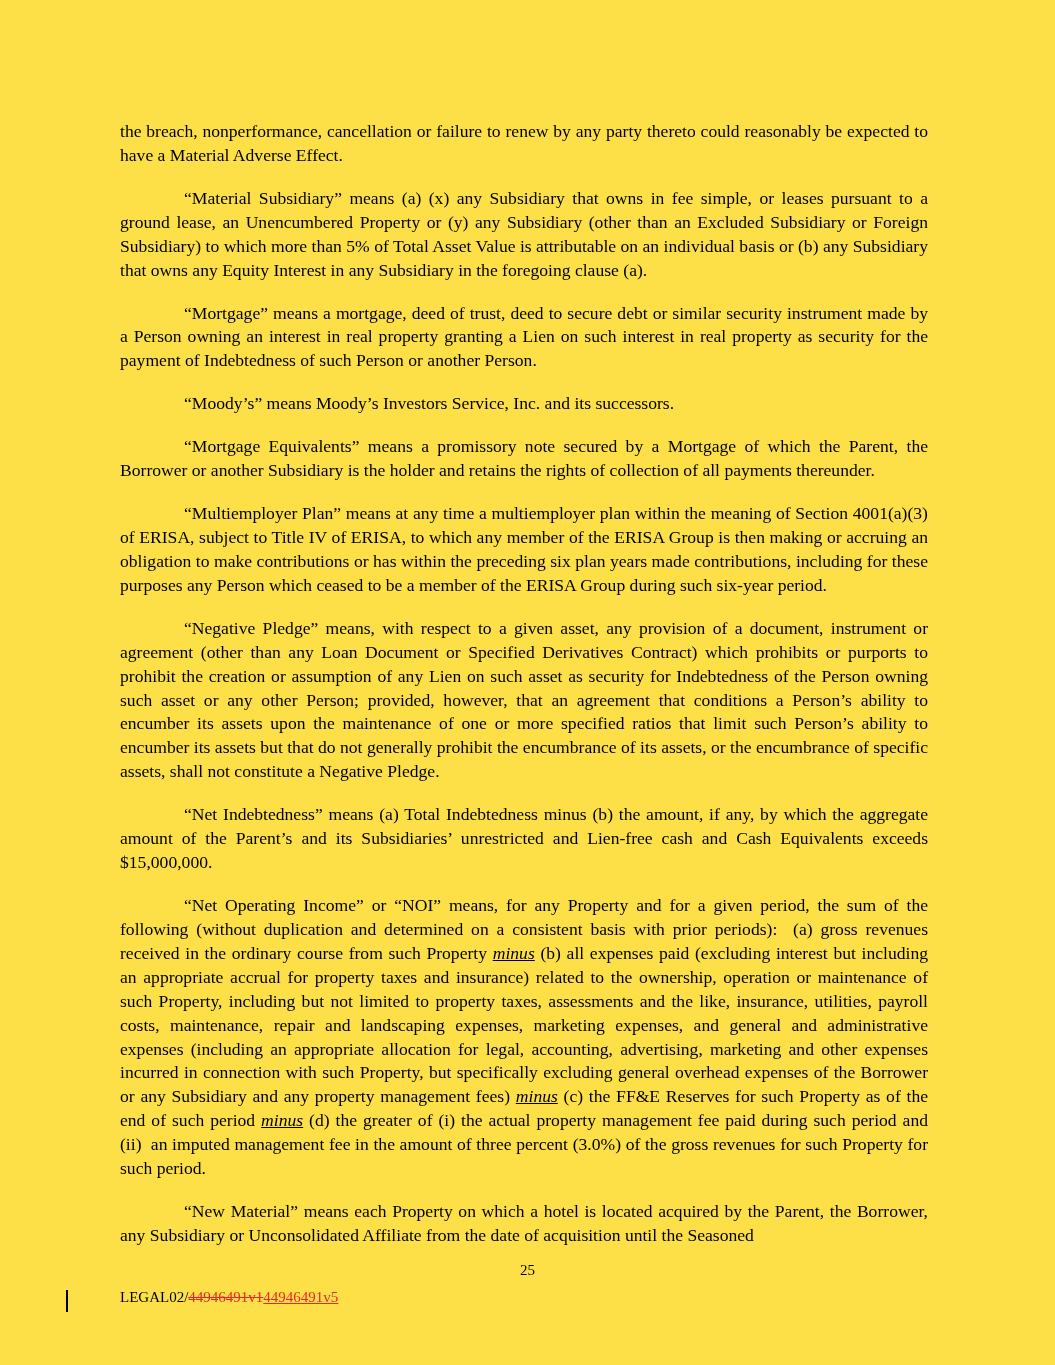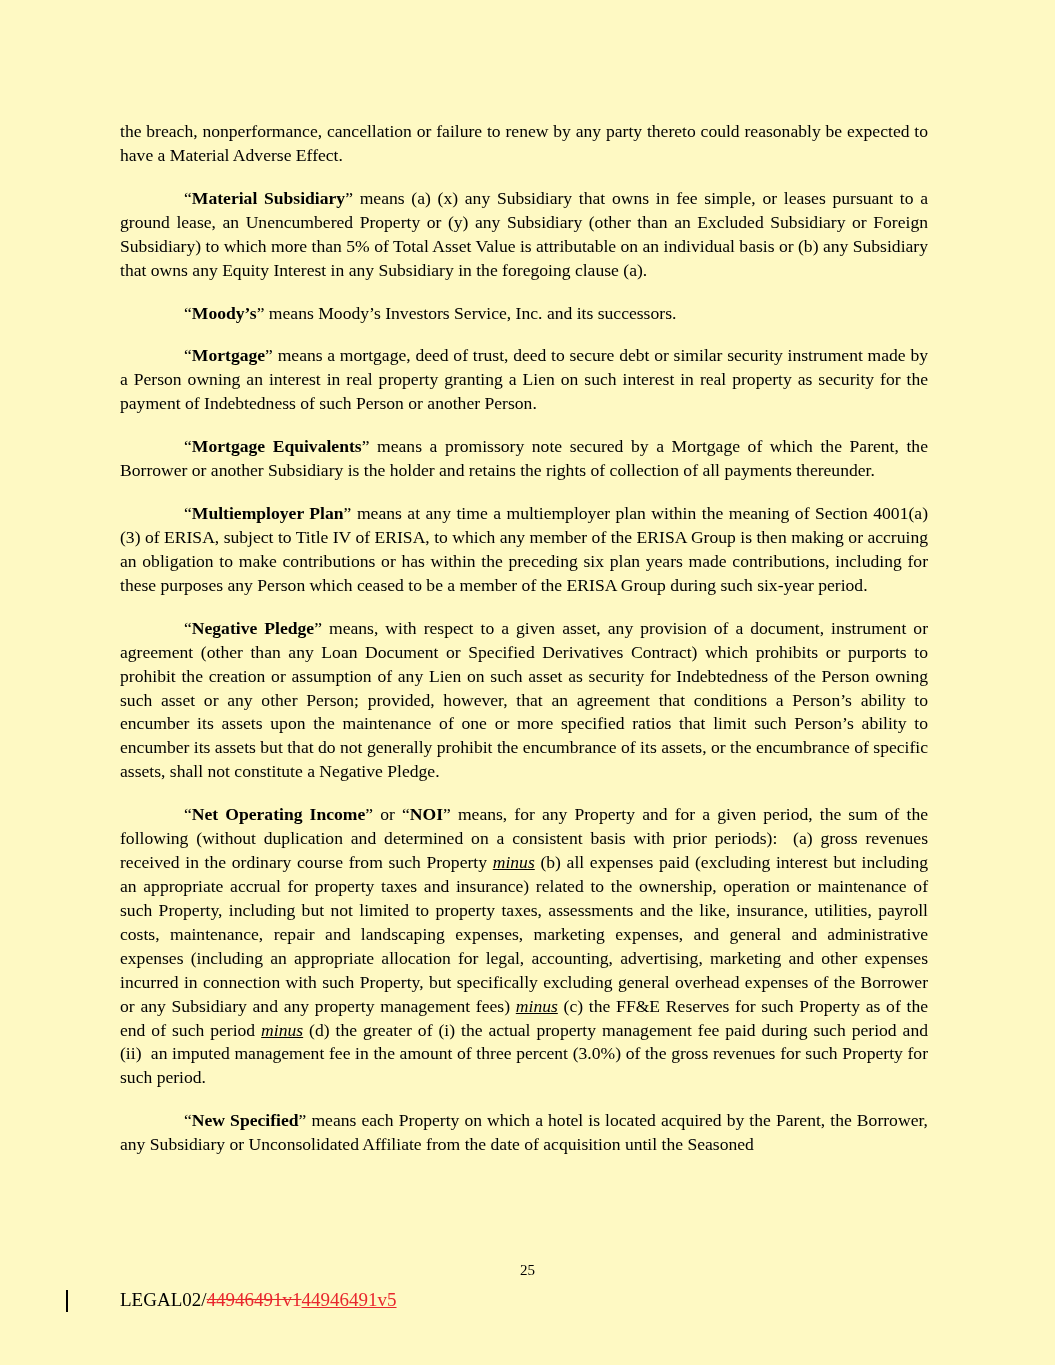--- a/index.html
+++ b/index.html
@@ -4,21 +4,21 @@
 <style>
   html, body {
     margin: 0;
     padding: 0;
     background: #ffffff;
   }
   .page {
     position: relative;
     width: 1055px;
     height: 1365px;
-    background: #fef9c3;
+    background: #fde047;
     font-family: "Liberation Serif", "DejaVu Serif", serif;
     color: #000000;
     box-sizing: border-box;
   }
   .body-area {
     position: absolute;
     left: 120px;
     top: 120px;
     width: 808px;
   }
@@ -30,21 +30,21 @@
     text-justify: inter-word;
     hyphens: none;
   }
   p.para.indent {
     text-indent: 64px;
   }
   p.para:last-child {
     margin-bottom: 0;
   }
   b.term {
-    font-weight: bold;
+    font-weight: normal;
   }
   u.ul {
     text-decoration: underline;
     font-style: italic;
   }
   .footer {
     position: absolute;
     left: 0;
     top: 1262px;
     width: 938px;
@@ -64,21 +64,21 @@
     left: 66px;
     top: 28px;
     width: 2px;
     height: 22px;
     background: #000000;
   }
   .doc-id {
     position: absolute;
     left: 120px;
     top: 27px;
-    font-size: 19px;
+    font-size: 15px;
     font-family: "Liberation Serif", "DejaVu Serif", serif;
     white-space: nowrap;
   }
   .doc-id .strike {
     color: #e8262d;
     text-decoration: line-through;
   }
   .doc-id .insert {
     color: #e8262d;
     text-decoration: underline;
@@ -88,34 +88,35 @@
 <body>
 
 <div class="page">
 
   <div class="body-area">
 
     <p class="para">the breach, nonperformance, cancellation or failure to renew by any party thereto could reasonably be expected to have a Material Adverse Effect.</p>
 
     <p class="para indent">“<b class="term">Material Subsidiary</b>” means (a) (x) any Subsidiary that owns in fee simple, or leases pursuant to a ground lease, an Unencumbered Property or (y) any Subsidiary (other than an Excluded Subsidiary or Foreign Subsidiary) to which more than 5% of Total Asset Value is attributable on an individual basis or (b) any Subsidiary that owns any Equity Interest in any Subsidiary in the foregoing clause (a).</p>
 
+    <p class="para indent">“<b class="term">Mortgage</b>” means a mortgage, deed of trust, deed to secure debt or similar security instrument made by a Person owning an interest in real property granting a Lien on such interest in real property as security for the payment of Indebtedness of such Person or another Person.</p>
+
     <p class="para indent">“<b class="term">Moody’s</b>” means Moody’s Investors Service, Inc. and its successors.</p>
-
-    <p class="para indent">“<b class="term">Mortgage</b>” means a mortgage, deed of trust, deed to secure debt or similar security instrument made by a Person owning an interest in real property granting a Lien on such interest in real property as security for the payment of Indebtedness of such Person or another Person.</p>
 
     <p class="para indent">“<b class="term">Mortgage Equivalents</b>” means a promissory note secured by a Mortgage of which the Parent, the Borrower or another Subsidiary is the holder and retains the rights of collection of all payments thereunder.</p>
 
     <p class="para indent">“<b class="term">Multiemployer Plan</b>” means at any time a multiemployer plan within the meaning of Section 4001(a)(3) of ERISA, subject to Title IV of ERISA, to which any member of the ERISA Group is then making or accruing an obligation to make contributions or has within the preceding six plan years made contributions, including for these purposes any Person which ceased to be a member of the ERISA Group during such six-year period.</p>
 
     <p class="para indent">“<b class="term">Negative Pledge</b>” means, with respect to a given asset, any provision of a document, instrument or agreement (other than any Loan Document or Specified Derivatives Contract) which prohibits or purports to prohibit the creation or assumption of any Lien on such asset as security for Indebtedness of the Person owning such asset or any other Person; provided, however, that an agreement that conditions a Person’s ability to encumber its assets upon the maintenance of one or more specified ratios that limit such Person’s ability to encumber its assets but that do not generally prohibit the encumbrance of its assets, or the encumbrance of specific assets, shall not constitute a Negative Pledge.</p>
 
+    <p class="para indent">“<b class="term">Net Indebtedness</b>” means (a) Total Indebtedness minus (b) the amount, if any, by which the aggregate amount of the Parent’s and its Subsidiaries’ unrestricted and Lien-free cash and Cash Equivalents exceeds $15,000,000.</p>
 
     <p class="para indent">“<b class="term">Net Operating Income</b>” or “<b class="term">NOI</b>” means, for any Property and for a given period, the sum of the following (without duplication and determined on a consistent basis with prior periods):&nbsp; (a) gross revenues received in the ordinary course from such Property <u class="ul">minus</u> (b) all expenses paid (excluding interest but including an appropriate accrual for property taxes and insurance) related to the ownership, operation or maintenance of such Property, including but not limited to property taxes, assessments and the like, insurance, utilities, payroll costs, maintenance, repair and landscaping expenses, marketing expenses, and general and administrative expenses (including an appropriate allocation for legal, accounting, advertising, marketing and other expenses incurred in connection with such Property, but specifically excluding general overhead expenses of the Borrower or any Subsidiary and any property management fees) <u class="ul">minus</u> (c) the FF&amp;E Reserves for such Property as of the end of such period <u class="ul">minus</u> (d) the greater of (i) the actual property management fee paid during such period and (ii)&nbsp; an imputed management fee in the amount of three percent (3.0%) of the gross revenues for such Property for such period.</p>
 
-    <p class="para indent">“<b class="term">New Specified</b>” means each Property on which a hotel is located acquired by the Parent, the Borrower, any Subsidiary or Unconsolidated Affiliate from the date of acquisition until the Seasoned</p>
+    <p class="para indent">“<b class="term">New Material</b>” means each Property on which a hotel is located acquired by the Parent, the Borrower, any Subsidiary or Unconsolidated Affiliate from the date of acquisition until the Seasoned</p>
 
   </div>
 
   <div class="footer">
     <div class="page-number">25</div>
     <div class="change-bar"></div>
     <div class="doc-id"><span>LEGAL02/</span><span class="strike">44946491v1</span><span class="insert">44946491v5</span></div>
   </div>
 
 </div>

